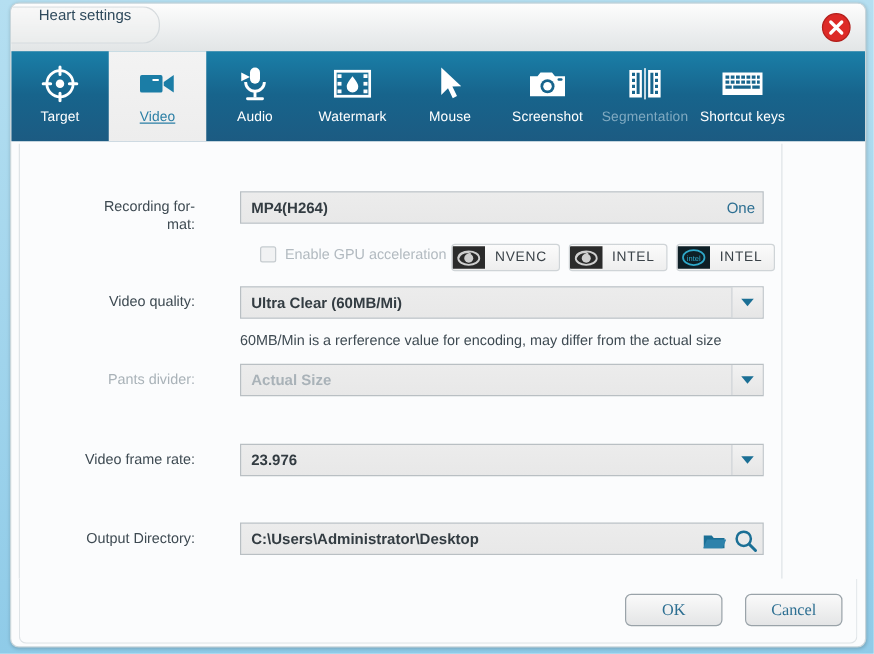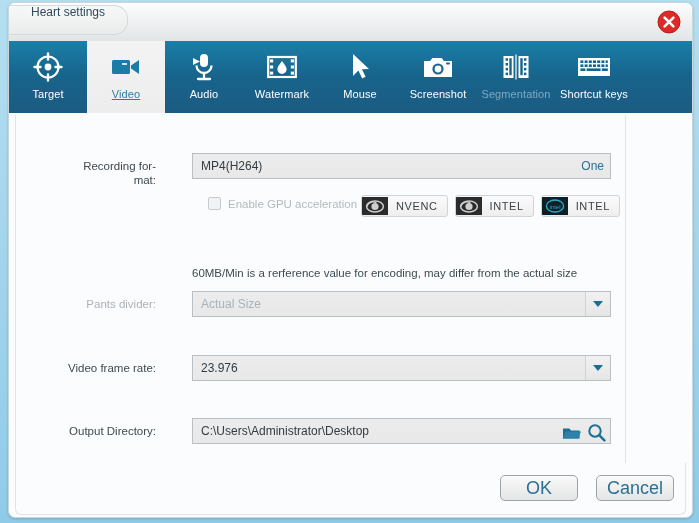--- a/index.html
+++ b/index.html
@@ -127,20 +127,21 @@
     display: flex;
     align-items: center;
     position: relative;
   }
   .field .val {
     font-size: 12px;
     color: #333c42;
     padding-left: 8px;
     white-space: nowrap;
     overflow: hidden;
+    font-weight: bold;
   }
   .field.dim .val { color: #a9b2b8; }
   .field .tailtext {
     position: absolute;
     right: 6px;
     font-size: 12px;
     color: #2d6f92;
   }
   .arrow {
     position: absolute;
@@ -228,24 +229,25 @@
     box-sizing: border-box;
   }
   .btn {
     position: absolute;
     top: 12px;
     width: 78px; height: 26px;
     border: 1px solid #9aa3a9;
     border-radius: 5px;
     background: linear-gradient(180deg,#fafafa 0%,#e4e5e6 100%);
     color: #2d6f92;
-    font-size: 18px;
+    font-size: 13px;
     display: flex; align-items: center; justify-content: center;
     cursor: pointer;
     box-sizing: border-box;
+    font-family: Liberation Serif, serif;
   }
   #ok-btn { left: 484px; }
   #cancel-btn { left: 580px; }
 </style>
 </head>
 <body>
 
 <div id="dialog">
 
   <div id="titlebar">
@@ -426,20 +428,29 @@
         <span class="logo intel">
           <svg width="20" height="14" viewBox="0 0 20 14">
             <ellipse cx="10" cy="7" rx="8.6" ry="6" fill="none" stroke="#2fa8c9" stroke-width="1.4"></ellipse>
             <text x="10" y="9.6" font-family="Liberation Sans, sans-serif" font-size="6" fill="#2fa8c9" text-anchor="middle">intel</text>
           </svg>
         </span>
         <span class="txt">INTEL</span>
       </div>
     </div>
 
+    <div class="row" style="left:0px; top:114px; width:595px;">
+      <div class="lbl" style="width:140px; padding-top:6px;">Video quality:</div>
+      <div class="field" style="margin-left:36px; width:419px;">
+        <span class="val">Ultra Clear (60MB/Mi)</span>
+        <span class="arrow">
+            <i></i>
+          </span>
+      </div>
+    </div>
 
     <div class="hint" style="left:176px; top:152px;">60MB/Min is a rerference value for encoding, may differ from the actual size</div>
 
     <div class="row" style="left:0px; top:176px; width:595px;">
       <div class="lbl dim" style="width:140px; padding-top:6px;">Pants divider:</div>
       <div class="field dim" style="margin-left:36px; width:419px;">
         <span class="val">Actual Size</span>
         <span class="arrow">
             <i></i>
           </span>

